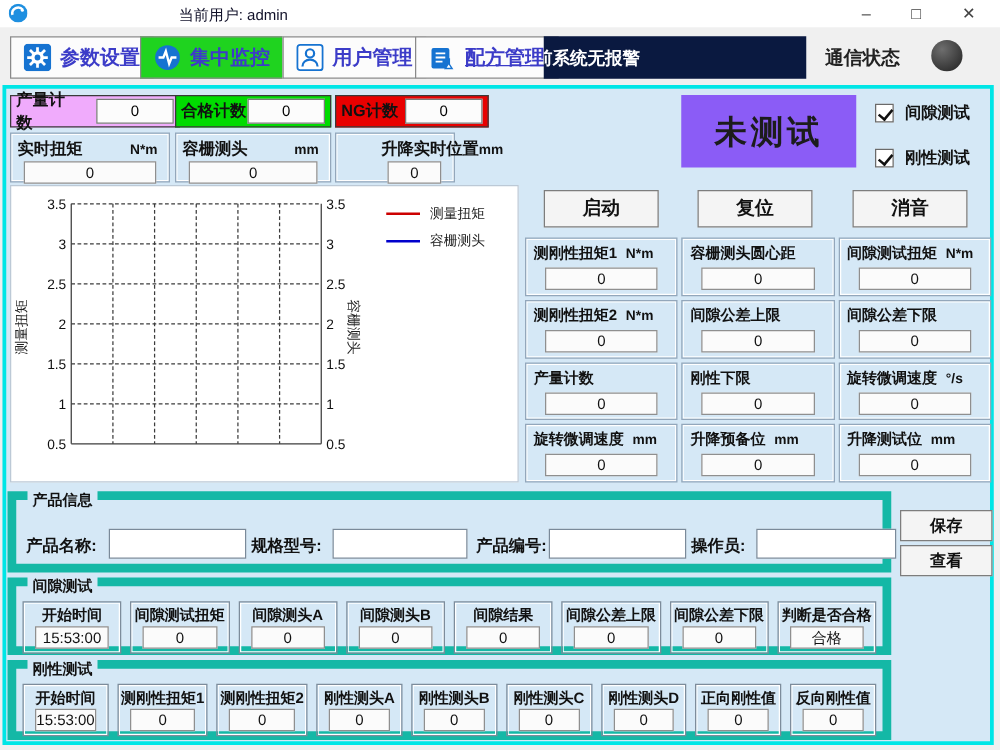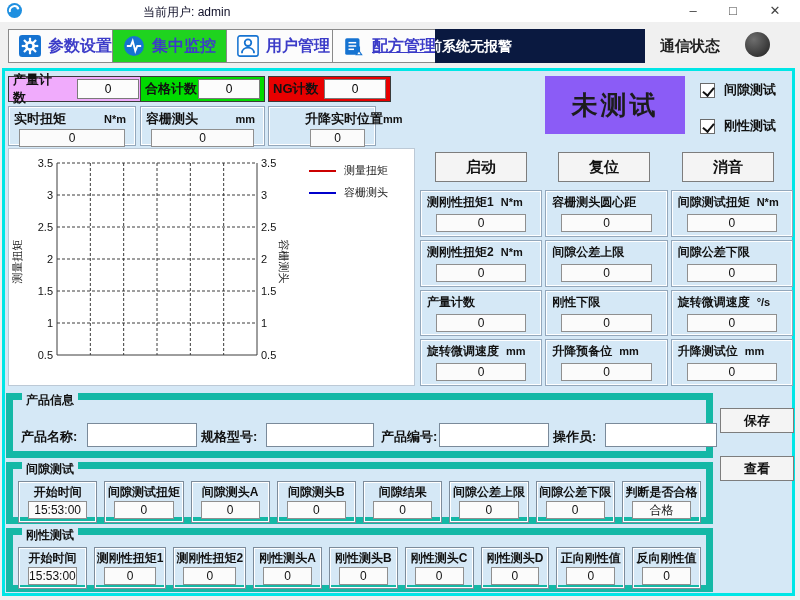--- a/index.html
+++ b/index.html
@@ -173,21 +173,21 @@
       </div>
     <div class="vbox" style="margin:1px 5px 0;">0</div>
   </div>
   <div class="fieldbox readout" style="left:135px; top:35px; width:125px;">
     <div class="lrow">
         <span>容栅测头</span>
         <span class="unit">mm</span>
       </div>
     <div class="vbox" style="margin:1px 5px 0;">0</div>
   </div>
-  <div class="fieldbox readout" style="left:263px; top:35px; width:108px;padding-left:36px;">
+  <div class="fieldbox readout" style="left:263px; top:35px; width:96px;padding-left:36px;">
     <div class="lrow">
         <span>升降实时位置</span>
         <span class="unit">mm</span>
       </div>
     <div class="vbox" style="margin:1px 5px 0;">0</div>
   </div>
 
   <div class="teststate">未测试</div>
   <div class="chk" style="left:695px; top:10px;">
     <span class="checkbox"></span>
@@ -302,21 +302,21 @@
     <span class="gtitle">产品信息</span>
     <span class="pi-label" style="left:8px;">产品名称:</span>
     <input class="pi-input" style="left: 74px; width: 110px;">
     <span class="pi-label" style="left:188px;">规格型号:</span>
     <input class="pi-input" style="left: 253px; width: 108px;">
     <span class="pi-label" style="left:368px;">产品编号:</span>
     <input class="pi-input" style="left: 426px; width: 110px;">
     <span class="pi-label" style="left:540px;">操作员:</span>
     <input class="pi-input" style="left: 592px; width: 112px;">
     <div class="gbtn" style="top:8px;">保存</div>
-    <div class="gbtn" style="top:36px;margin-top:20px;">查看</div>
+    <div class="gbtn" style="top:36px;">查看</div>
   </div>
 
   <div class="groupbox" style="top:391px; height:62px;">
     <span class="gtitle">间隙测试</span>
     <div class="cells">
       <div class="cell">
           <div class="clab">开始时间</div>
           <div class="vbox">15:53:00</div>
         </div>
       <div class="cell">

